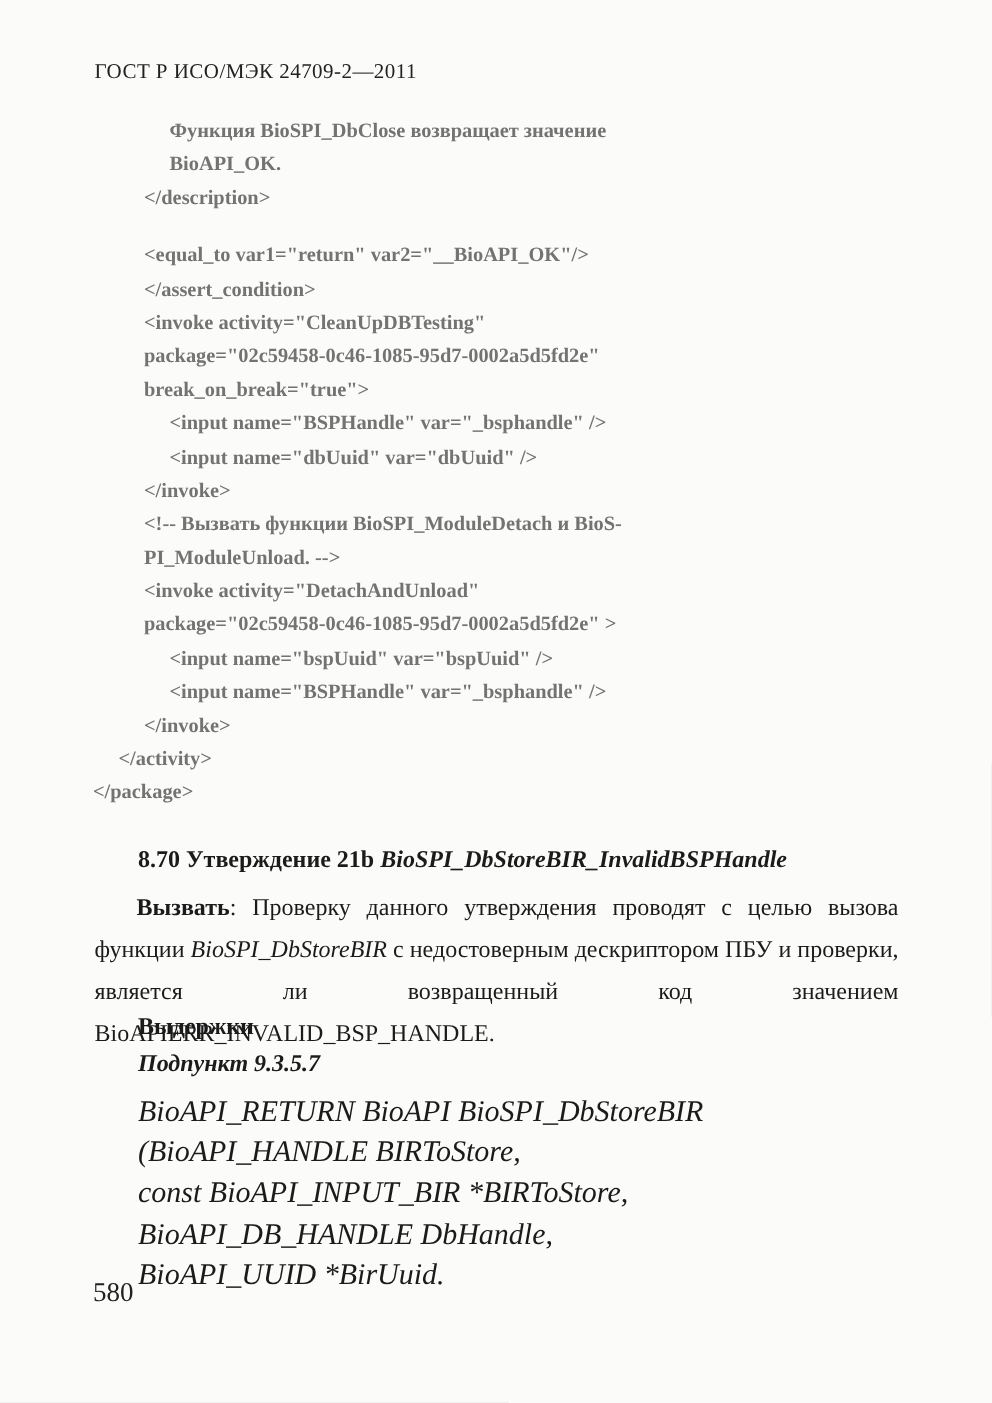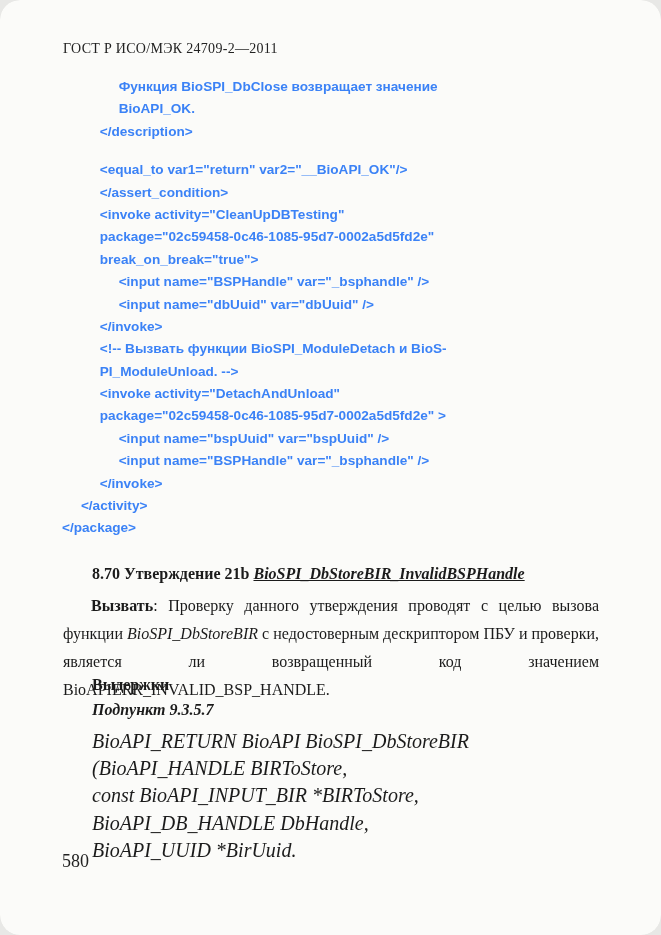--- a/index.html
+++ b/index.html
@@ -1,15 +1,15 @@
 <!DOCTYPE html>
 <html><head>
 <meta charset="utf-8">
 <style>
-  * { margin: 0; padding: 0; box-sizing: border-box; border-radius: 20px; }
+  * { margin: 0; padding: 0; box-sizing: border-box; }
   html, body { background: #e8e8e6; }
   body { font-family: "Liberation Serif", serif; }
 
   .page {
     position: relative;
     width: 661px;
     height: 935px;
     margin: 0 auto;
     background: #fbfbf9;
     color: #1b1b1b;
@@ -23,41 +23,41 @@
     font-size: 14px;
     letter-spacing: 0.3px;
     color: #222;
     white-space: pre;
   }
 
   .code-listing {
     position: absolute;
     top: 76px;
     left: 62px;
-    font-family: Liberation Sans, sans-serif;
+    font-family: Liberation Serif, serif;
     font-size: 13.6px;
     font-weight: bold;
-    color: #3b82f6;
+    color: #737373;
   }
   .code-line {
     white-space: pre;
     line-height: 22.4px;
     height: 22.4px;
   }
   .code-line.blank { height: 16px; }
 
   .section-heading {
     position: absolute;
     top: 565px;
     left: 92px;
     font-size: 16px;
     font-weight: bold;
     white-space: nowrap;
   }
-  .section-heading .it { font-style: italic; text-decoration: underline; }
+  .section-heading .it { font-style: italic; }
 
   .description {
     position: absolute;
     top: 592px;
     left: 63px;
     width: 536px;
     font-size: 16px;
     line-height: 28px;
     text-align: justify;
     text-indent: 28px;

